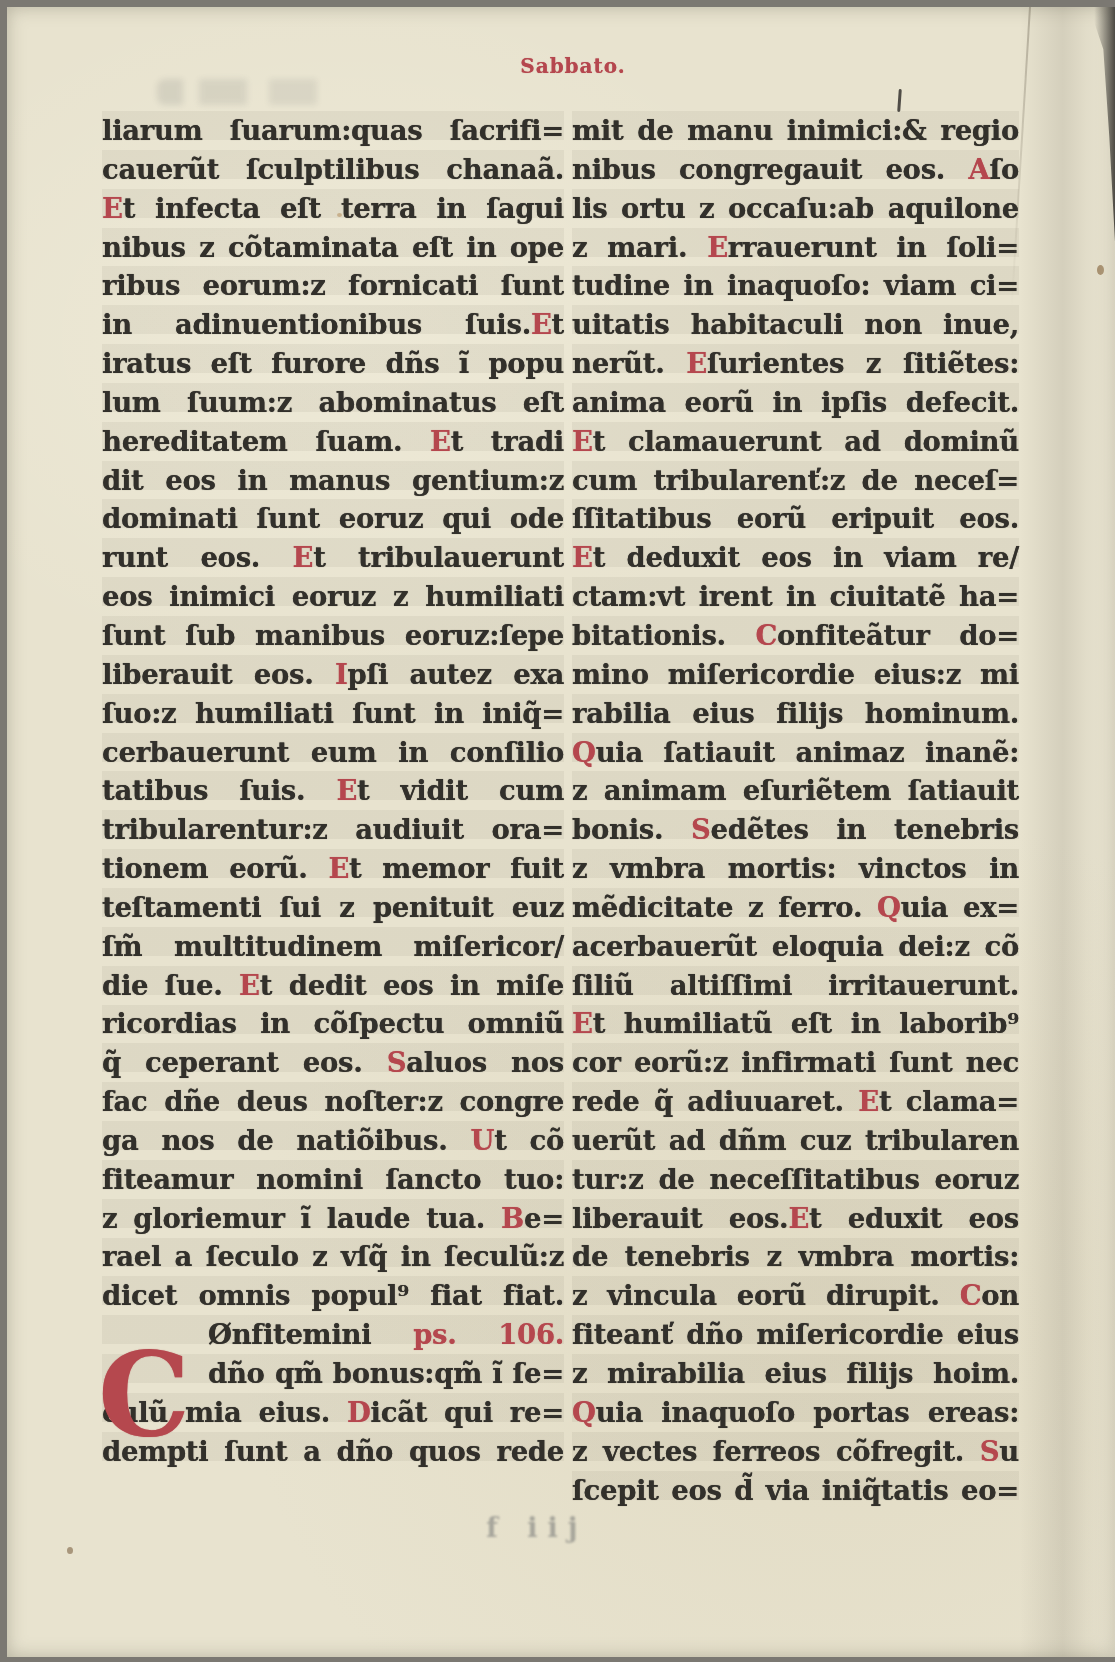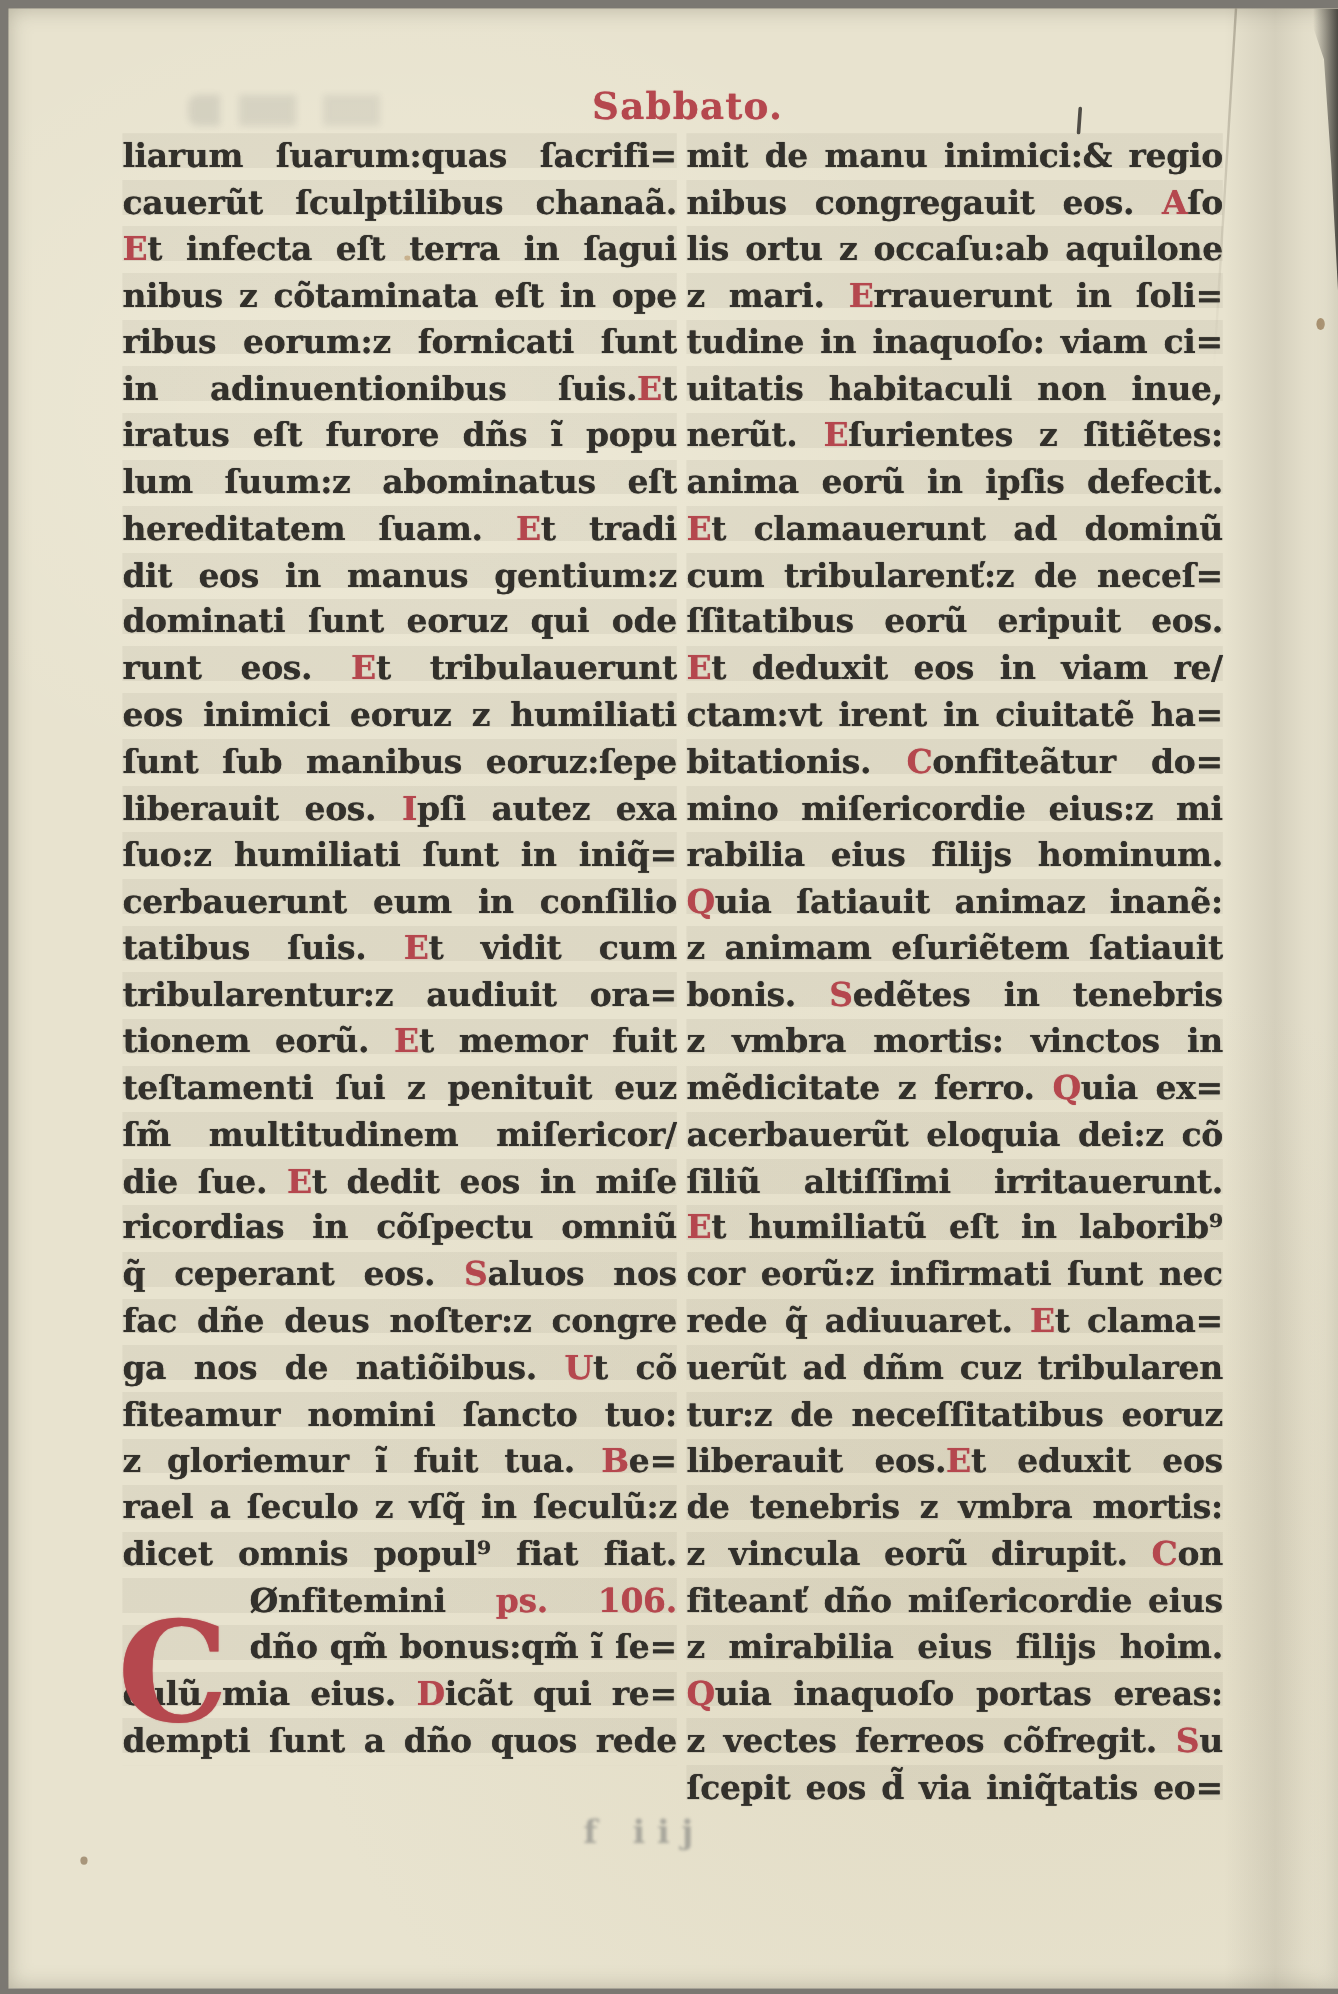--- a/index.html
+++ b/index.html
@@ -25,22 +25,22 @@
     position:absolute;top:0;right:0;width:26px;height:235px;pointer-events:none;
     background:linear-gradient(to left, rgba(52,50,46,.85), rgba(52,50,46,0) 80%);
     clip-path:polygon(100% 0, 0 0, 55% 18%, 78% 55%, 100% 100%);
   }
   .fold-line{
     position:absolute;top:0;right:84px;width:2px;height:300px;pointer-events:none;
     background:linear-gradient(to bottom, rgba(120,112,95,.45), rgba(120,112,95,0));
     transform:rotate(3.5deg);transform-origin:top;
   }
   .running-head{
-    position:absolute;left:436px;top:64px;width:260px;
-    text-align:center;font-size:31px;font-weight:700;
+    position:absolute;left:436px;top:47px;width:260px;
+    text-align:center;font-size:20px;font-weight:700;
     letter-spacing:1px;
     text-shadow:0 0 1px rgba(180,60,66,.6);
   }
   .col{
     position:absolute;top:104px;
     font-size:27.5px;font-weight:700;letter-spacing:-0.3px;
     color:#32302b;
     background:repeating-linear-gradient(to bottom, rgba(112,106,88,.09) 0 29px, rgba(112,106,88,0) 29px 38.85px);
   }
   .col-left{left:95px;width:462px;}
@@ -113,21 +113,21 @@
       <div class="line"><span class="ink">tribularentur:z audiuit ora=</span></div>
       <div class="line"><span class="ink">tionem eorũ. </span><span class="red">E</span><span class="ink">t memor fuit</span></div>
       <div class="line"><span class="ink">teſtamenti ſui z penituit euz</span></div>
       <div class="line"><span class="ink">ſm̃ multitudinem miſericor/</span></div>
       <div class="line"><span class="ink">die ſue. </span><span class="red">E</span><span class="ink">t dedit eos in miſe</span></div>
       <div class="line"><span class="ink">ricordias in cõſpectu omniũ</span></div>
       <div class="line"><span class="ink">q̃ ceperant eos. </span><span class="red">S</span><span class="ink">aluos nos</span></div>
       <div class="line"><span class="ink">fac dñe deus noſter:z congre</span></div>
       <div class="line"><span class="ink">ga nos de natiõibus. </span><span class="red">U</span><span class="ink">t cõ</span></div>
       <div class="line"><span class="ink">fiteamur nomini ſancto tuo:</span></div>
-      <div class="line"><span class="ink">z gloriemur ĩ fuit tua. </span><span class="red">B</span><span class="ink">e=</span></div>
+      <div class="line"><span class="ink">z gloriemur ĩ laude tua. </span><span class="red">B</span><span class="ink">e=</span></div>
       <div class="line"><span class="ink">rael a ſeculo z vſq̃ in ſeculũ:z</span></div>
       <div class="line"><span class="ink">dicet omnis popul⁹ fiat fiat.</span></div>
       <div class="line indent"><span class="ink">Ønfitemini </span><span class="red">ps. 106.</span></div>
       <div class="line indent"><span class="ink">dño qm̃ bonus:qm̃ ĩ ſe=</span></div>
       <div class="line"><span class="ink">culũ mia eius. </span><span class="red">D</span><span class="ink">icãt qui re=</span></div>
       <div class="line"><span class="ink">dempti ſunt a dño quos rede</span></div>
     </div>
 
   <div class="col col-right">
       <div class="line"><span class="ink">mit de manu inimici:&amp; regio</span></div>

